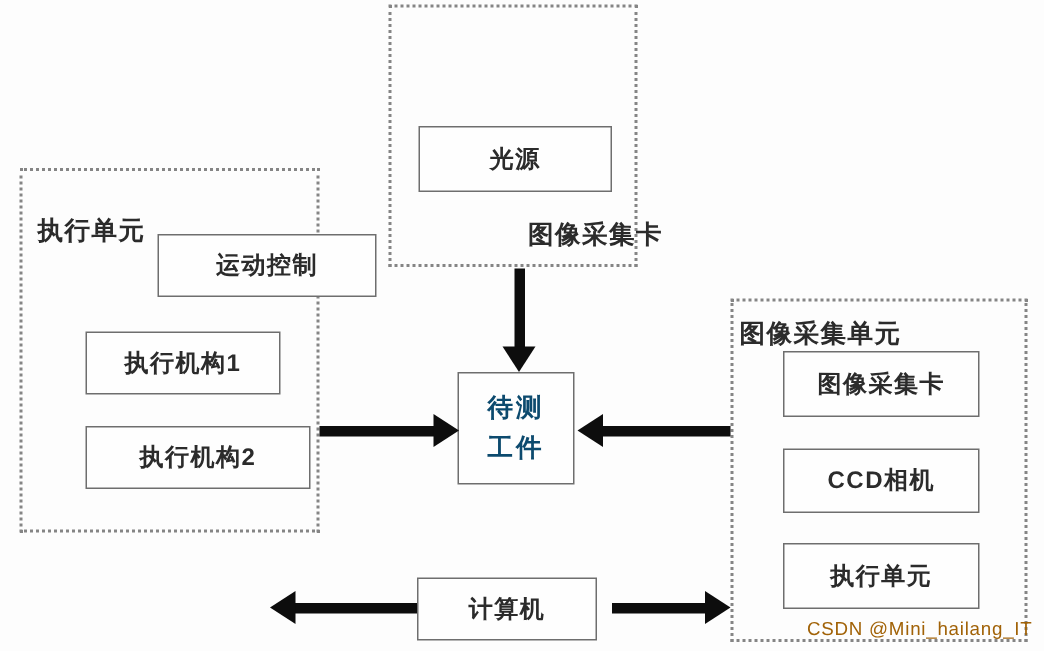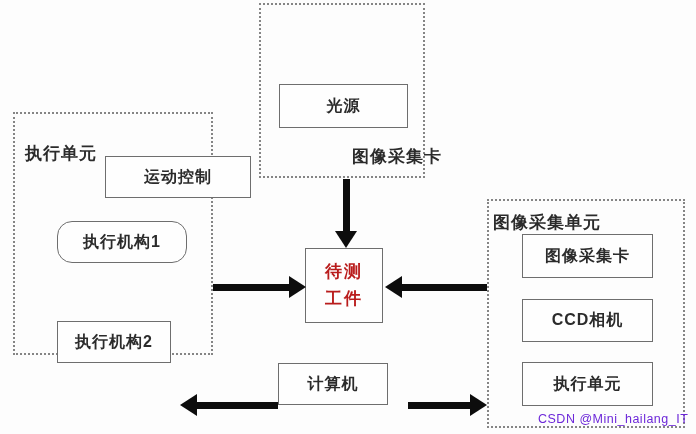--- a/index.html
+++ b/index.html
@@ -31,76 +31,76 @@
     font-weight:bold;font-size:17px;color:#2b2b2b;
     letter-spacing:1px;
     white-space:nowrap;
   }
   .center-box{
     position:absolute;
     border:1.4px solid #6e6e6e;
     background:#fefefe;
     box-sizing:border-box;
     display:flex;flex-direction:column;align-items:center;justify-content:center;
-    font-weight:bold;font-size:17px;color:#b91c1c;
+    font-weight:bold;font-size:17px;color:#0c4a6e;
     line-height:1.55;letter-spacing:2px;
   }
   .shaft{position:absolute;background:#0d0d0d;}
   .head{position:absolute;width:0;height:0;}
   .head-down{border-left:11px solid transparent;border-right:11px solid transparent;border-top:17px solid #0d0d0d;}
   .head-right{border-top:11px solid transparent;border-bottom:11px solid transparent;border-left:17px solid #0d0d0d;}
   .head-left{border-top:11px solid transparent;border-bottom:11px solid transparent;border-right:17px solid #0d0d0d;}
   .watermark{
     position:absolute;
-    font-size:12.5px;color:#6d28d9;
+    font-size:12.5px;color:#a16207;
     letter-spacing:0.5px;
     white-space:nowrap;
   }
 </style>
 </head>
 <body>
 
 <div id="canvas">
 
   <div class="dashed-box" style="left:259px;top:3px;width:166px;height:175px;"></div>
   <div class="solid-box" style="left:279px;top:84px;width:129px;height:44px;">
     <span>光源</span>
   </div>
   <div class="group-label" style="left:352px;top:145px;">图像采集卡</div>
 
   <div class="dashed-box" style="left:13px;top:112px;width:200px;height:243px;"></div>
   <div class="group-label" style="left:25px;top:142px;">执行单元</div>
   <div class="solid-box" style="left:57px;top:156px;width:146px;height:42px;margin-left:48px;">
     <span>运动控制</span>
   </div>
-  <div class="solid-box" style="left:57px;top:221px;width:130px;height:42px;border-radius:15px;">
+  <div class="solid-box" style="left:57px;top:221px;width:130px;height:42px;">
     <span>执行机构1</span>
   </div>
-  <div class="solid-box" style="left:57px;top:284px;width:114px;height:42px;margin-top:37px;">
+  <div class="solid-box" style="left:57px;top:284px;width:150px;height:42px;">
     <span>执行机构2</span>
   </div>
 
   <div class="dashed-box" style="left:487px;top:199px;width:198px;height:229px;"></div>
   <div class="group-label" style="left:493px;top:211px;">图像采集单元</div>
   <div class="solid-box" style="left:522px;top:299px;width:131px;height:43px;">
     <span>CCD相机</span>
   </div>
   <div class="solid-box" style="left:522px;top:234px;width:131px;height:44px;">
     <span>图像采集卡</span>
   </div>
   <div class="solid-box" style="left:522px;top:362px;width:131px;height:44px;">
     <span>执行单元</span>
   </div>
 
   <div class="center-box" style="left:305px;top:248px;width:78px;height:75px;">
     <span>待测</span>
     <span>工件</span>
   </div>
 
-  <div class="solid-box" style="left:278px;top:363px;width:110px;height:42px;align-items:center;">
+  <div class="solid-box" style="left:278px;top:385px;width:120px;height:42px;align-items:center;">
     <span>计算机</span>
   </div>
 
   <div class="shaft" style="left:343px;top:179px;width:7px;height:53px;"></div>
   <div class="head head-down" style="left:335px;top:231px;"></div>
 
   <div class="shaft" style="left:213px;top:284px;width:77px;height:7px;"></div>
   <div class="head head-right" style="left:289px;top:276px;"></div>
 
   <div class="shaft" style="left:401px;top:284px;width:86px;height:7px;"></div>

